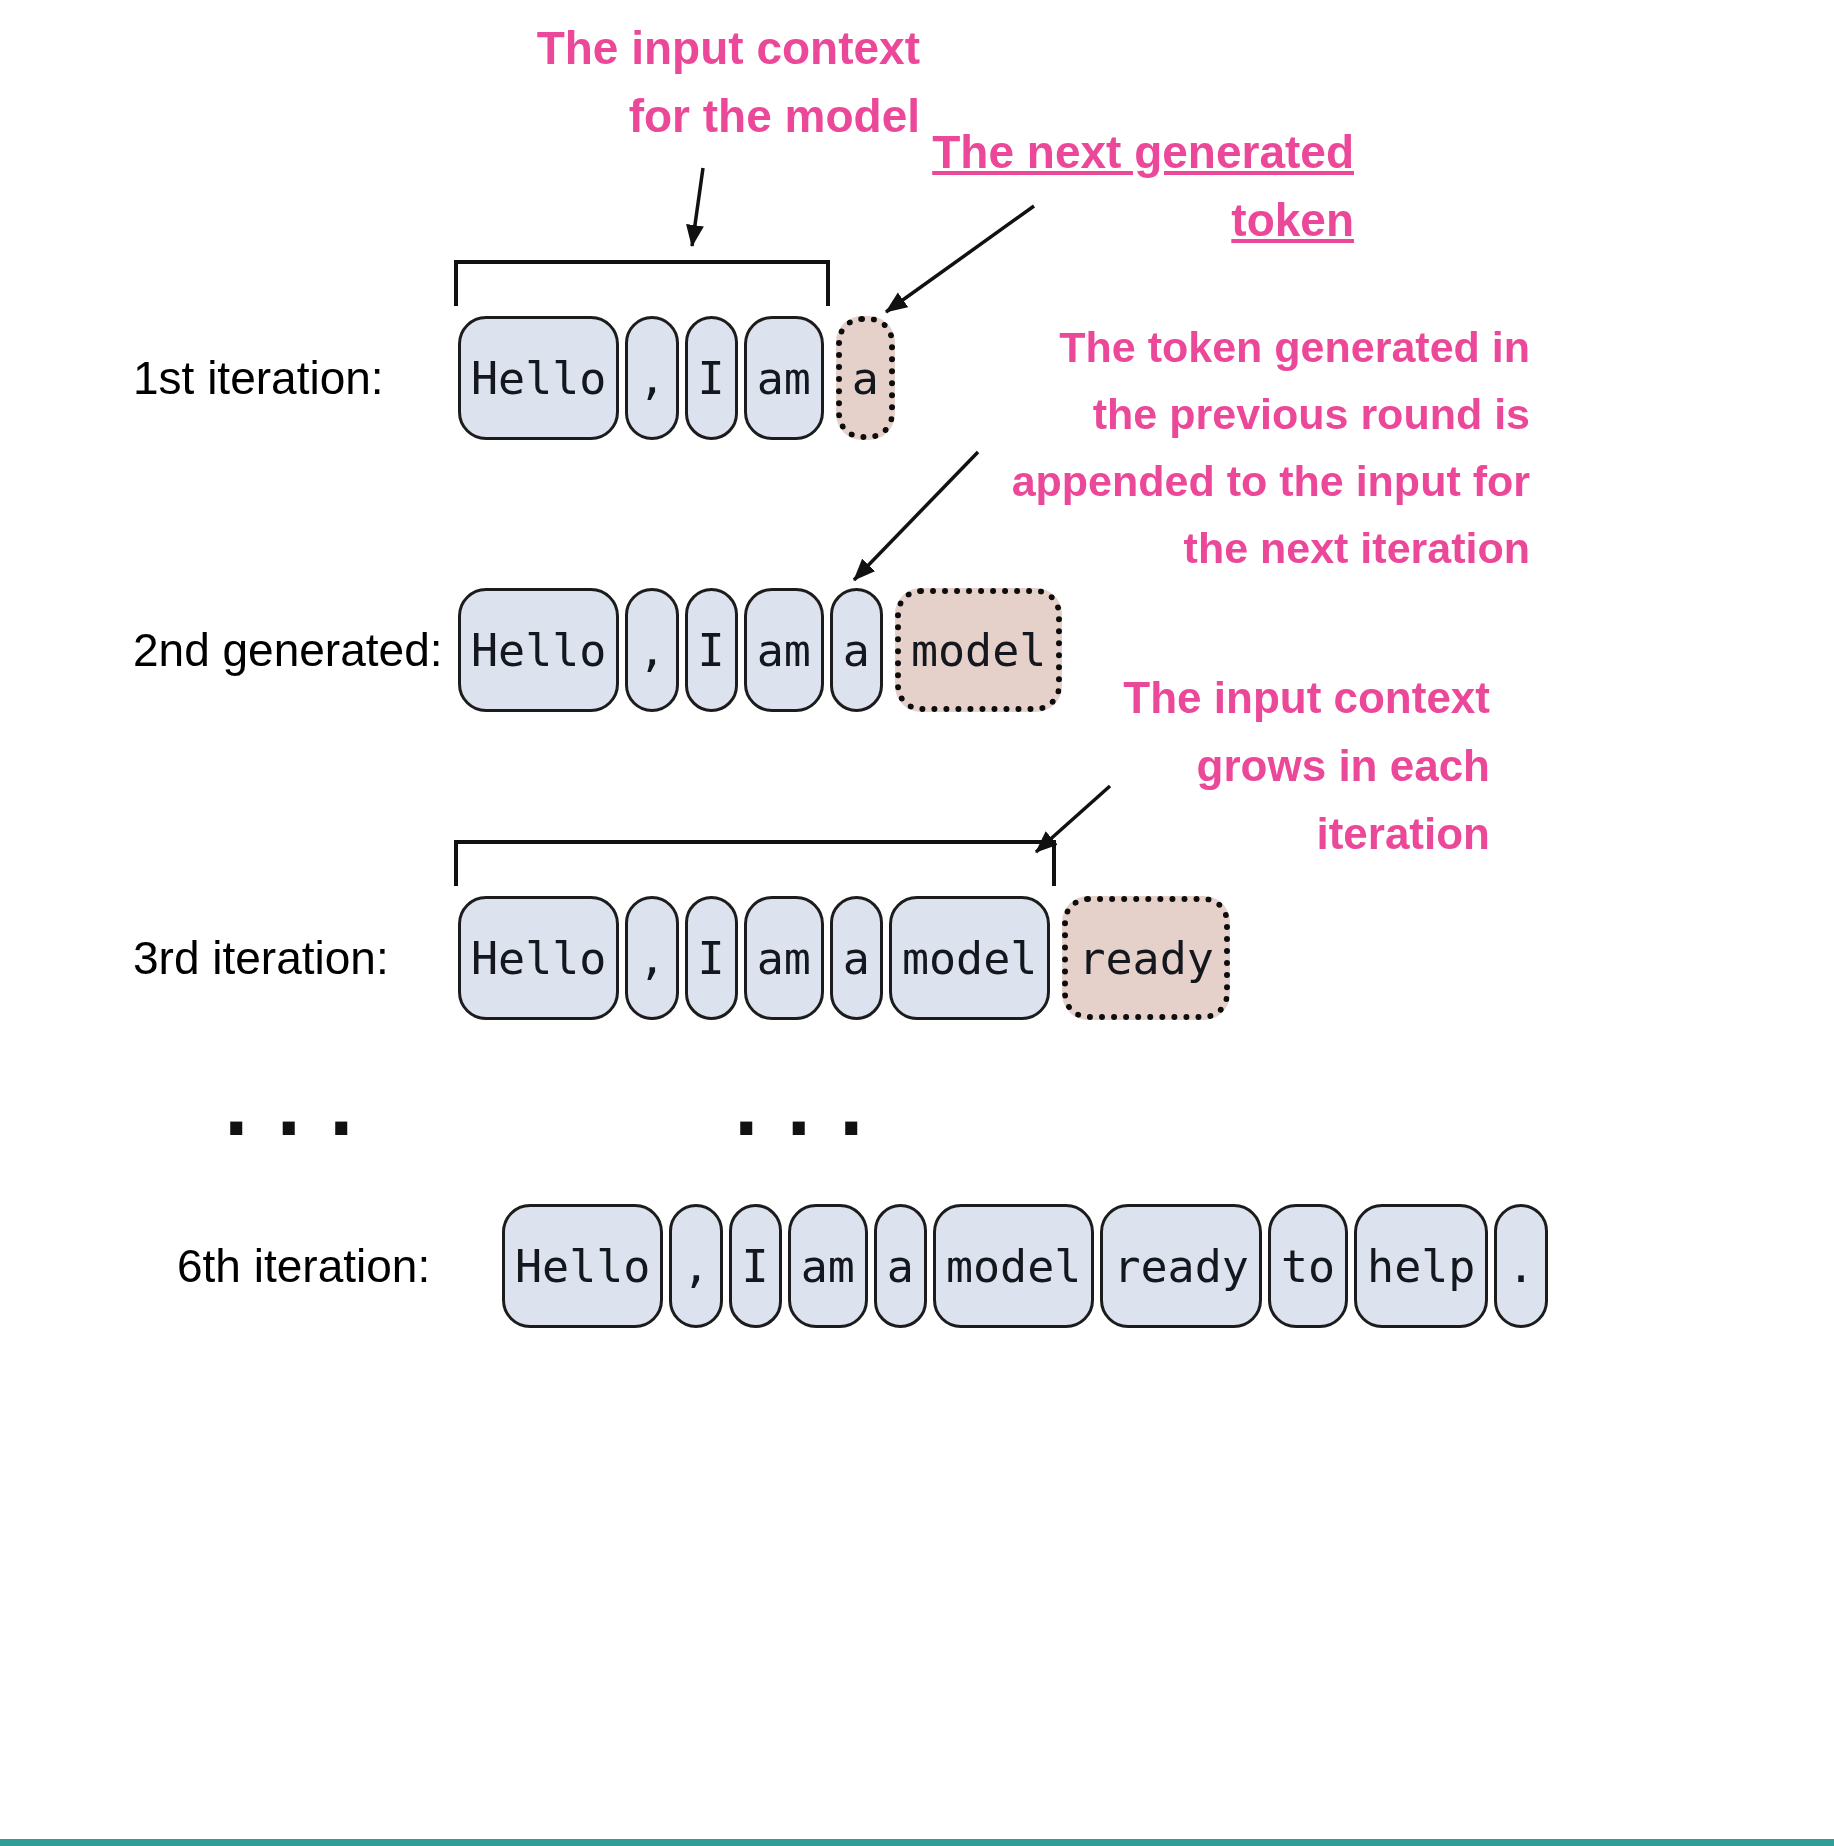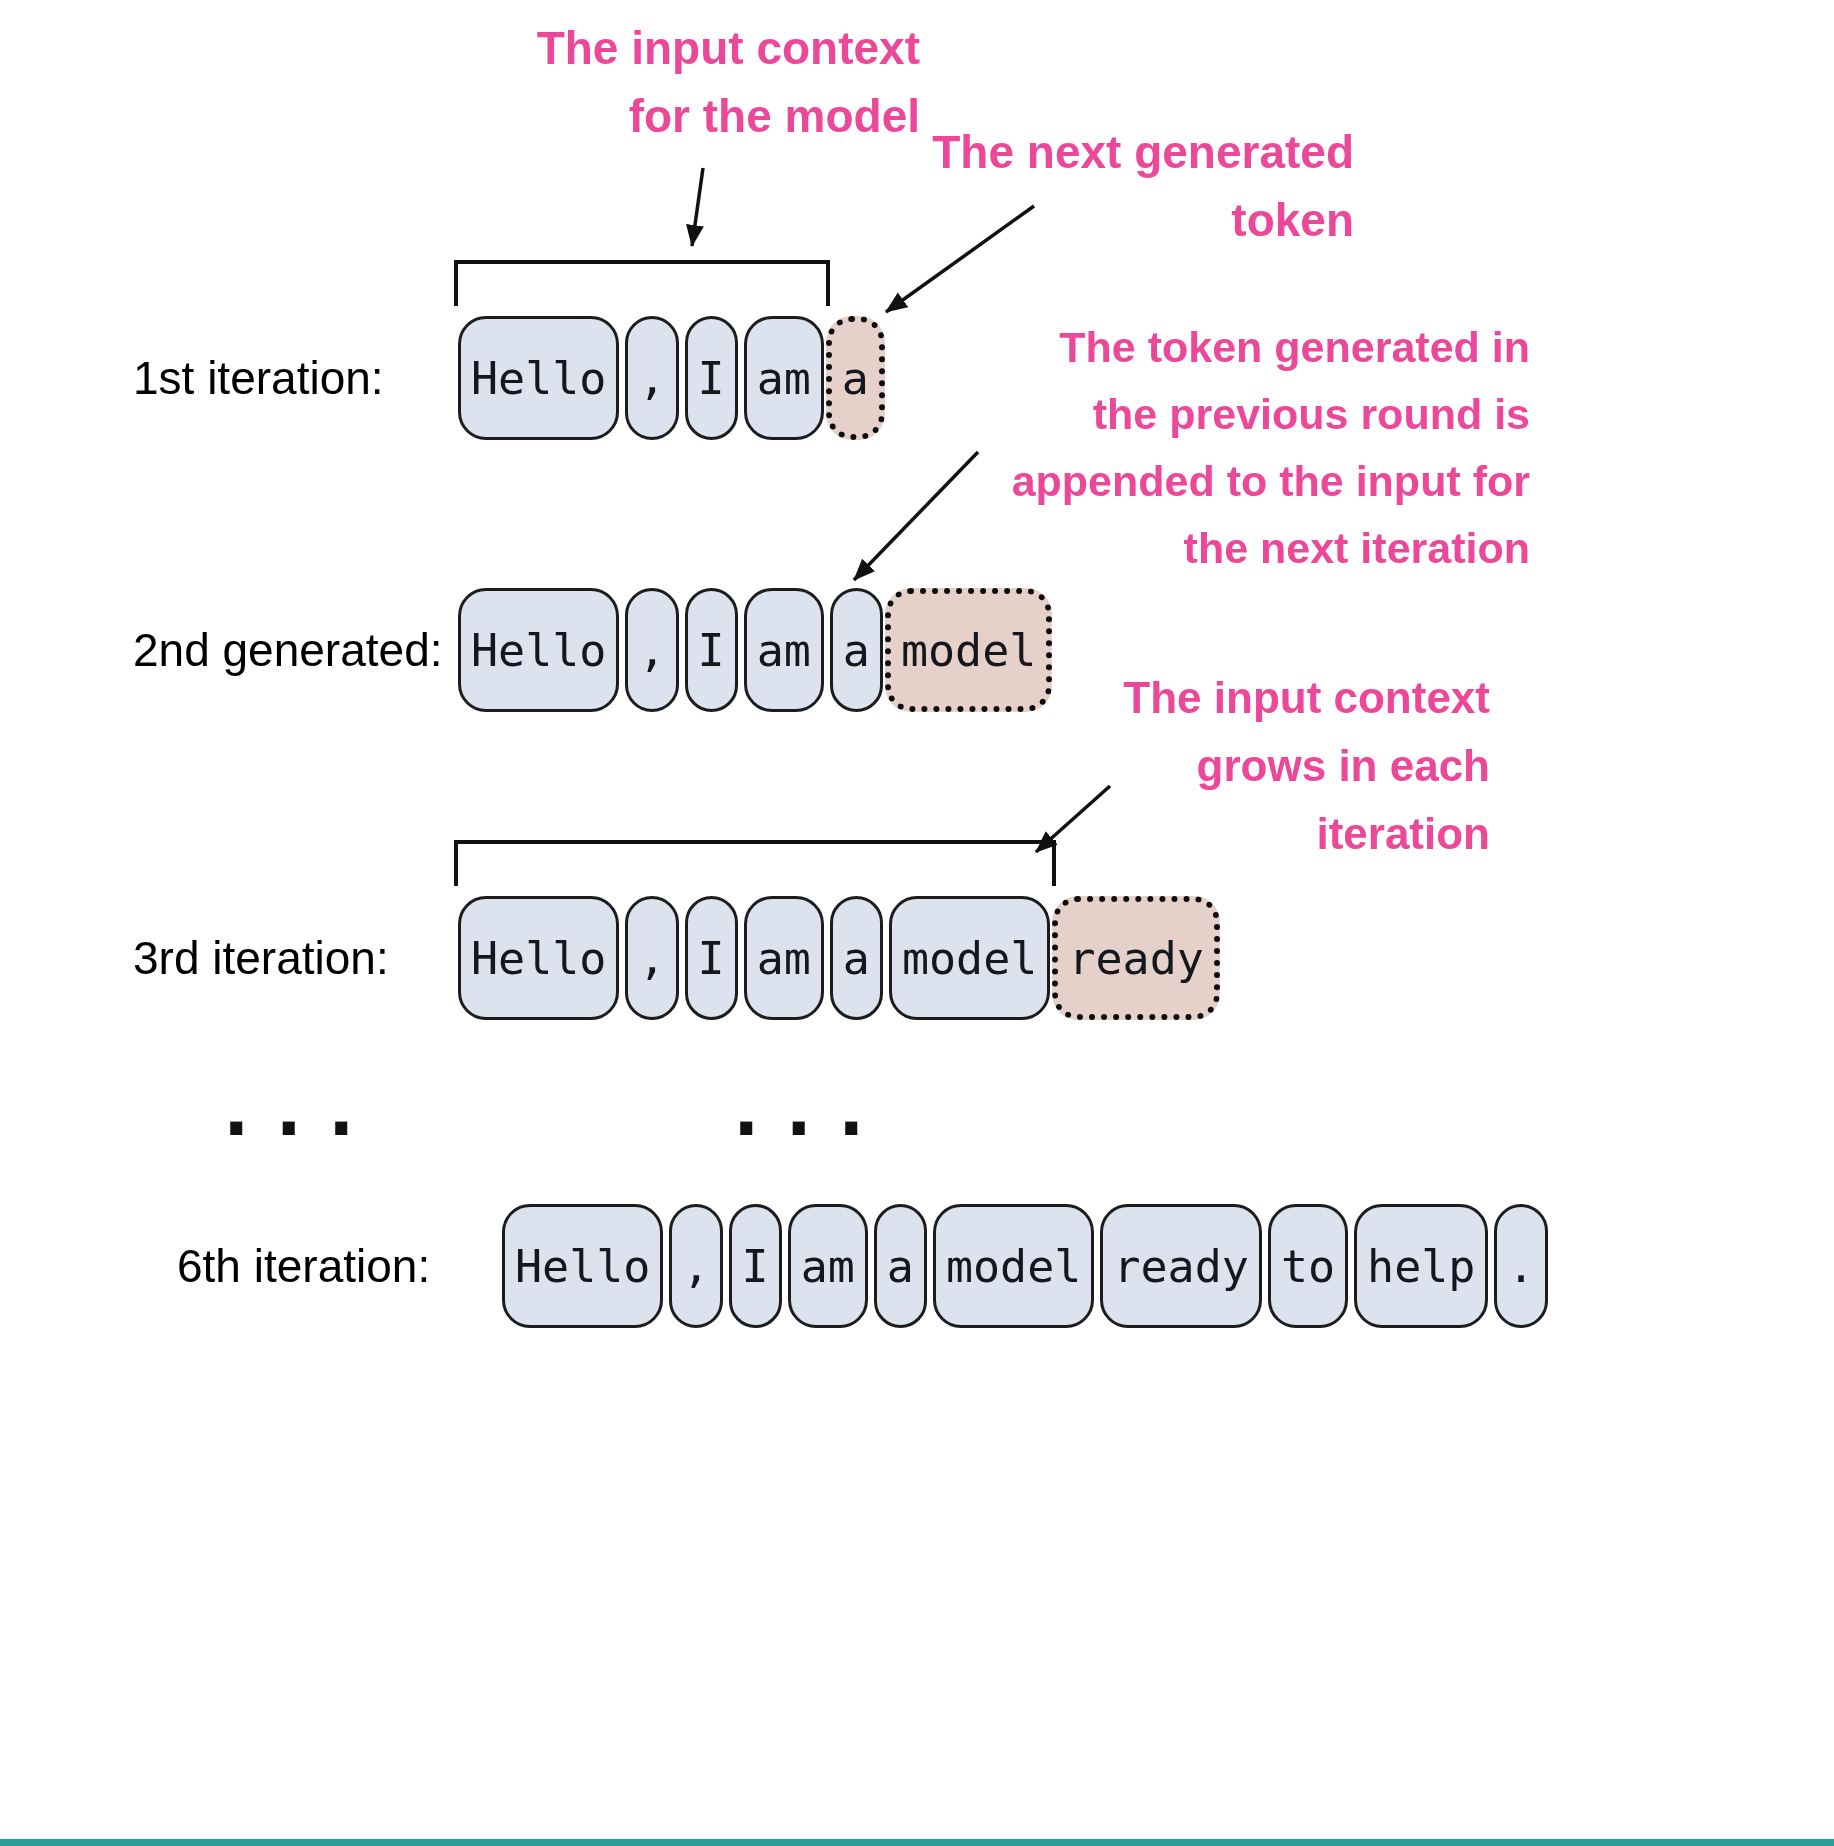--- a/index.html
+++ b/index.html
@@ -12,38 +12,38 @@
   }
   .arrows{position:absolute;left:0;top:0;width:1834px;height:1846px;pointer-events:none;}
   .ann{
     position:absolute;
     text-align:right;
     font-weight:bold;
     color:#ec4899;
     white-space:pre-line;
   }
   .ann-input{left:420px;top:14px;width:500px;font-size:46px;line-height:68px;}
-  .ann-next{left:930px;top:118px;width:424px;font-size:46px;line-height:68px;}
+  .ann-next{left:930px;top:118px;width:424px;font-size:46px;line-height:68px;text-decoration:underline;}
   .ann-appended{left:1000px;top:314px;width:530px;font-size:43px;line-height:67px;}
   .ann-grows{left:1090px;top:664px;width:400px;font-size:44px;line-height:68px;}
 
   .iter-row{position:absolute;left:0;width:1834px;height:124px;text-align:center;}
   .row-1{top:316px;}
   .row-2{top:588px;}
   .row-3{top:896px;}
   .row-6{top:1204px;margin-left:44px;}
 
   .iter-label{
     position:absolute;left:133px;top:0;
     font-size:46px;color:#000;
     line-height:124px;white-space:nowrap;
   }
   .tokens{
     position:absolute;left:458px;top:0;
-    display:flex;gap:2px;align-items:center;height:124px;
+    display:flex;gap:12px;align-items:center;height:124px;
   }
   .ctx{display:flex;gap:6px;align-items:center;height:124px;}
   .token{
     box-sizing:border-box;
     height:124px;
     display:flex;align-items:center;justify-content:center;
     padding:0 10px;
     border:3px solid var(--token-border,#1c1c1c);
     border-radius:28px;
     background:var(--token-fill,#dde3ee);

